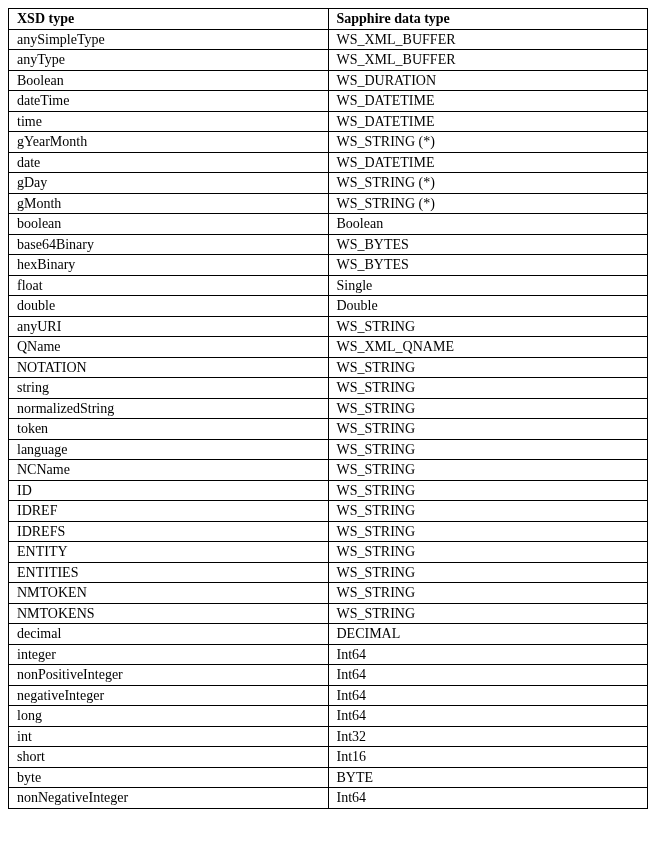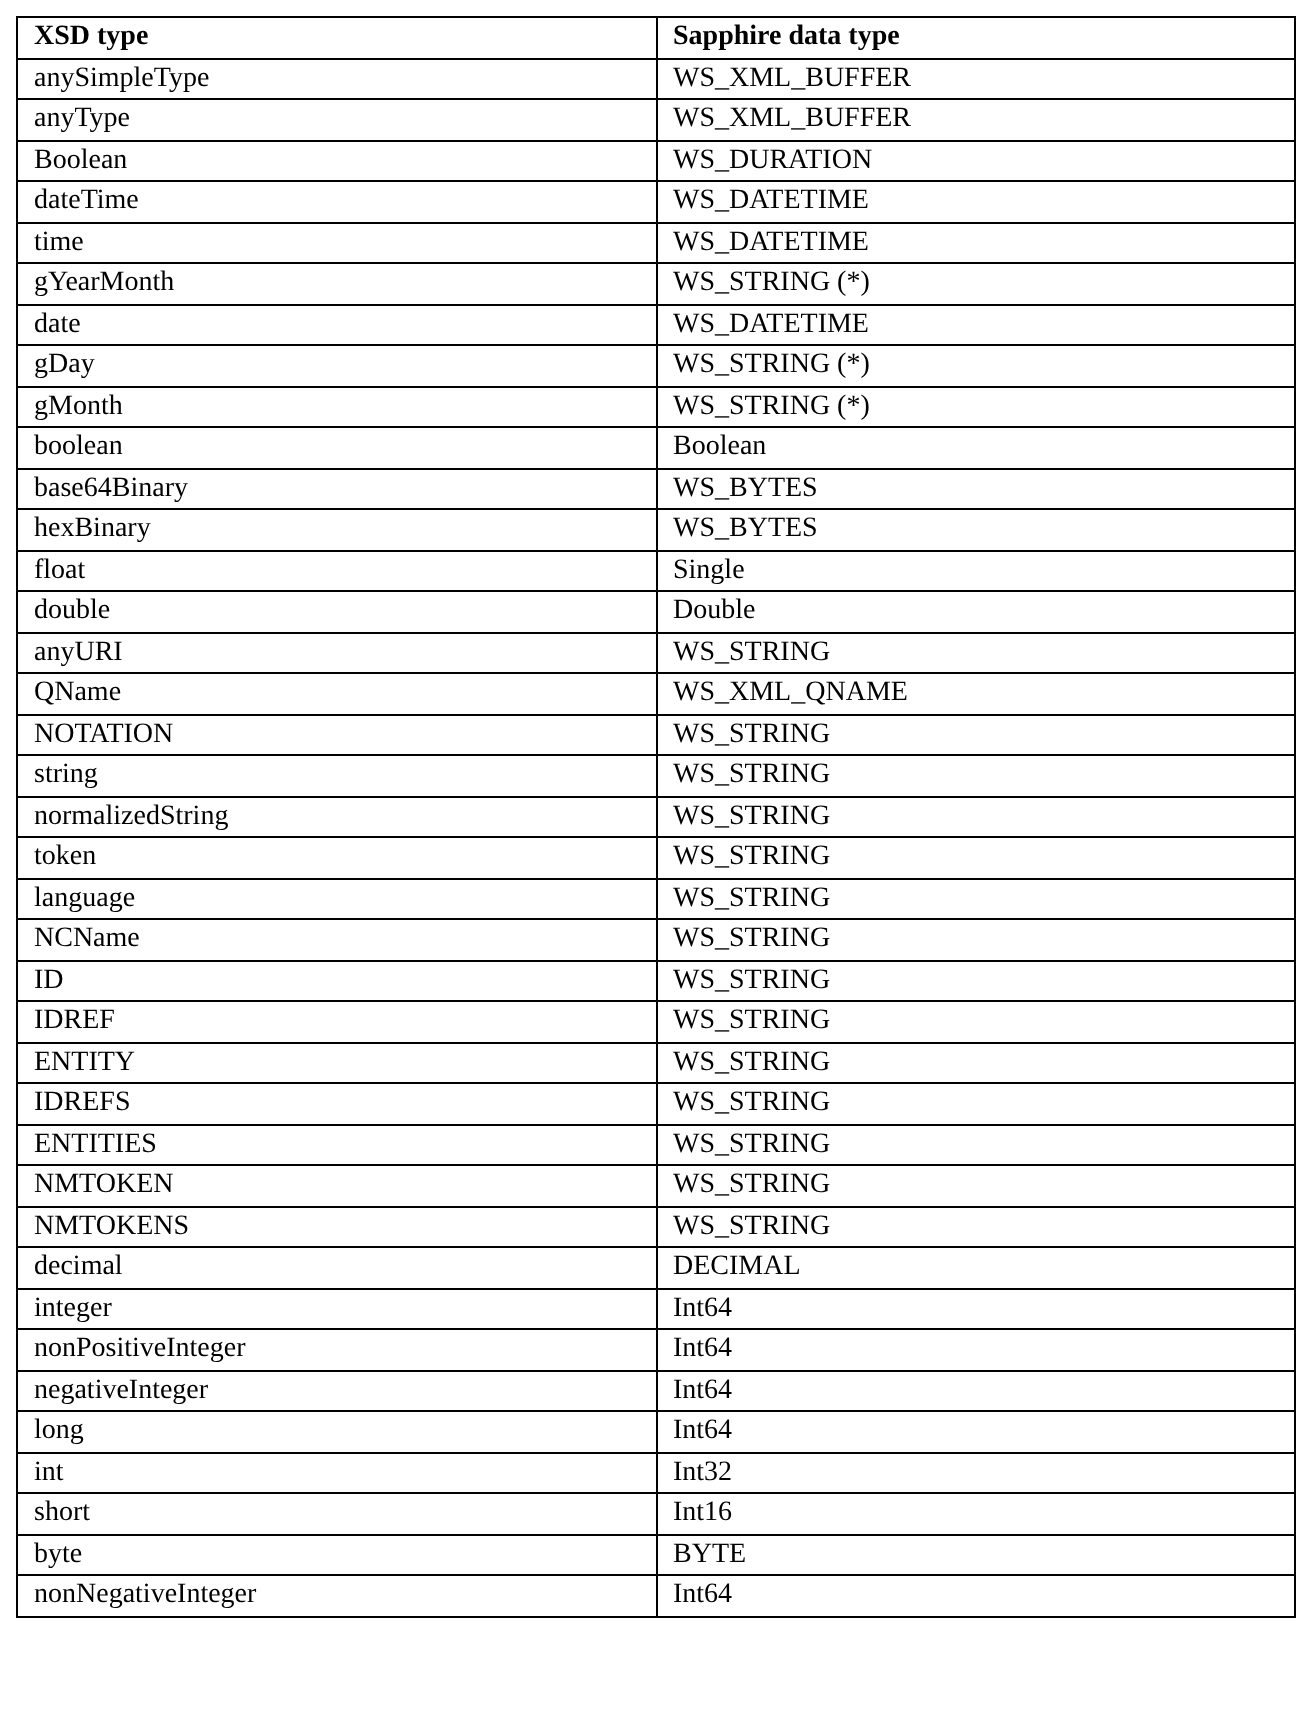--- a/index.html
+++ b/index.html
@@ -129,25 +129,25 @@
       </tr>
       <tr>
         <td>ID</td>
         <td>WS_STRING</td>
       </tr>
       <tr>
         <td>IDREF</td>
         <td>WS_STRING</td>
       </tr>
       <tr>
-        <td>ENTITY</td>
+        <td>IDREFS</td>
         <td>WS_STRING</td>
       </tr>
       <tr>
-        <td>IDREFS</td>
+        <td>ENTITY</td>
         <td>WS_STRING</td>
       </tr>
       <tr>
         <td>ENTITIES</td>
         <td>WS_STRING</td>
       </tr>
       <tr>
         <td>NMTOKEN</td>
         <td>WS_STRING</td>
       </tr>

